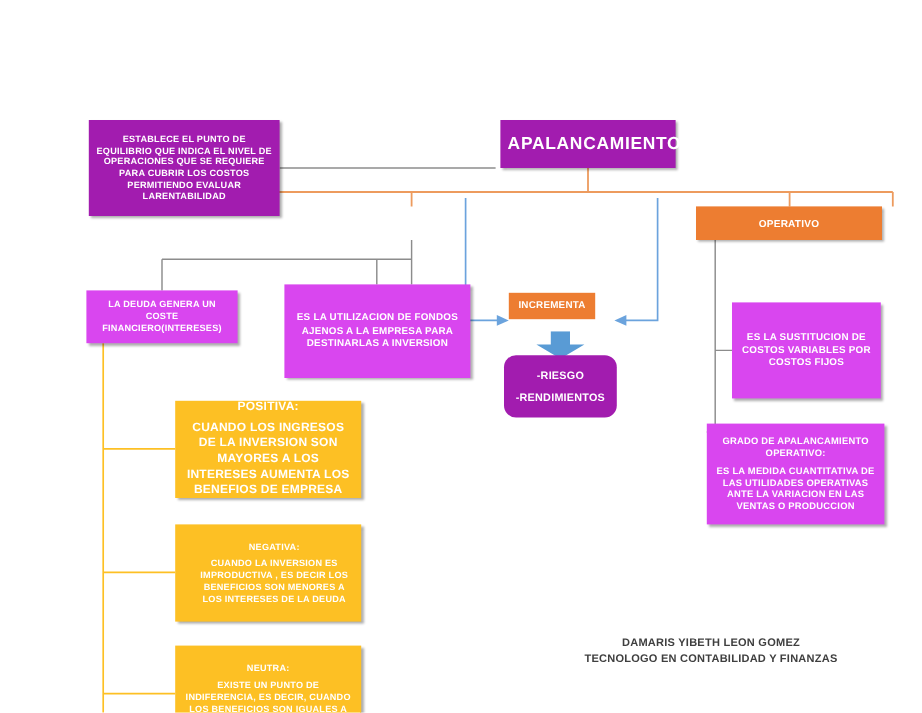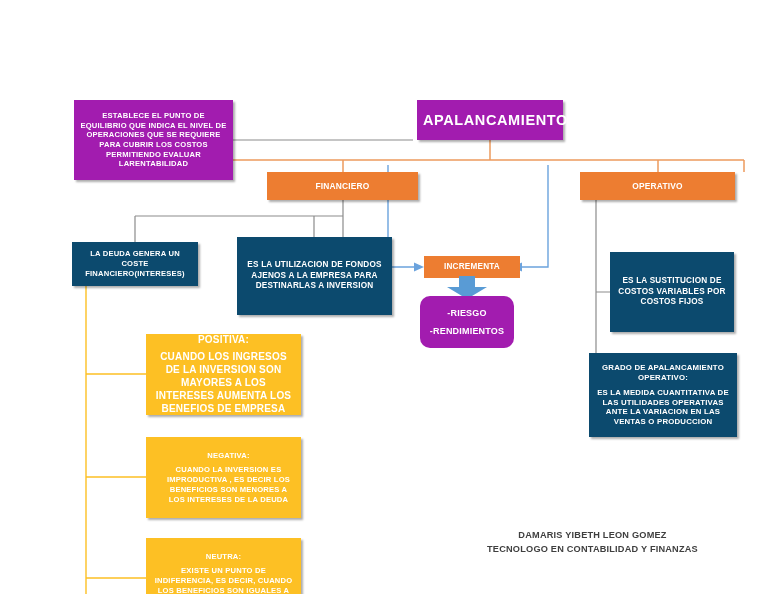--- a/index.html
+++ b/index.html
@@ -41,21 +41,21 @@
   }
   .node p {
     margin: 0;
     width: 100%;
   }
   .shadowed {
     box-shadow: 2px 2px 2px rgba(0,0,0,0.32);
   }
   .blue      { background: #a21caf; }
   .orange    { background: #ed7d31; }
-  .gray      { background: #0c4a6e; }
+  .gray      { background: #d946ef; }
   .yellow    { background: #fdc024; }
   .rounded   { border-radius: 10px; }
 
   #title-node {
     left: 417px; top: 100px; width: 146px; height: 40px;
     font-size: 14.5px; letter-spacing: 0.6px;
   }
   #definition-node {
     left: 74px; top: 100px; width: 159px; height: 80px;
     font-size: 7.6px;
@@ -70,21 +70,21 @@
   }
   #deuda-node {
     left: 72px; top: 242px; width: 126px; height: 44px;
     font-size: 7.6px;
   }
   #fondos-node {
     left: 237px; top: 237px; width: 155px; height: 78px;
     font-size: 8.2px;
   }
   #incrementa-node {
-    left: 424px; top: 256px; width: 96px; height: 22px;
+    left: 424px; top: 244px; width: 72px; height: 22px;
     font-size: 8.2px;
   }
   #riesgo-node {
     left: 420px; top: 296px; width: 94px; height: 52px;
     font-size: 9px;
   }
   #riesgo-node p { line-height: 2.0; }
   #sustitucion-node {
     left: 610px; top: 252px; width: 124px; height: 80px;
     font-size: 8.2px;
@@ -153,23 +153,20 @@
   </svg>
 
   <div class="node blue shadowed" id="title-node">
     <p>APALANCAMIENTO</p>
   </div>
 
   <div class="node blue shadowed" id="definition-node">
     <p>ESTABLECE  EL PUNTO DE EQUILIBRIO QUE INDICA EL NIVEL DE OPERACIONES QUE SE REQUIERE PARA CUBRIR LOS COSTOS PERMITIENDO EVALUAR LARENTABILIDAD</p>
   </div>
 
-  <div class="node orange shadowed" id="financiero-node">
-    <p>FINANCIERO</p>
-  </div>
 
   <div class="node orange shadowed" id="operativo-node">
     <p>OPERATIVO</p>
   </div>
 
   <div class="node gray shadowed" id="deuda-node">
     <p>LA DEUDA GENERA UN COSTE FINANCIERO(INTERESES)</p>
   </div>
 
   <div class="node gray shadowed" id="fondos-node">

